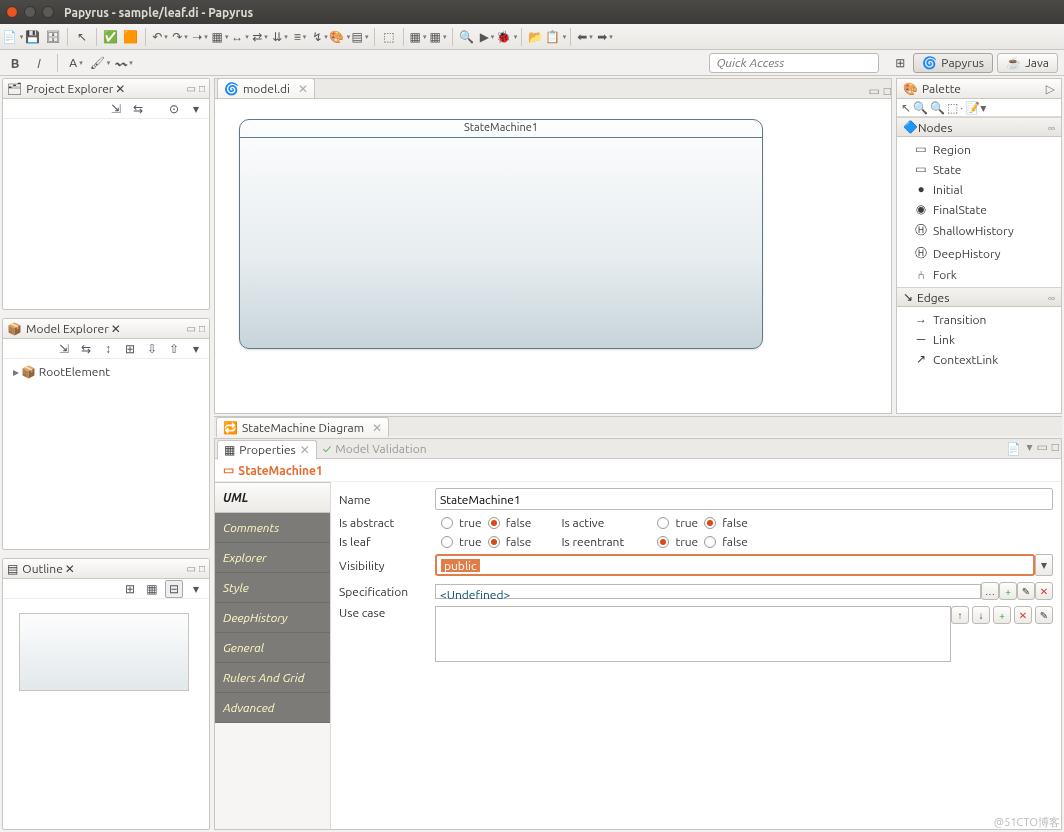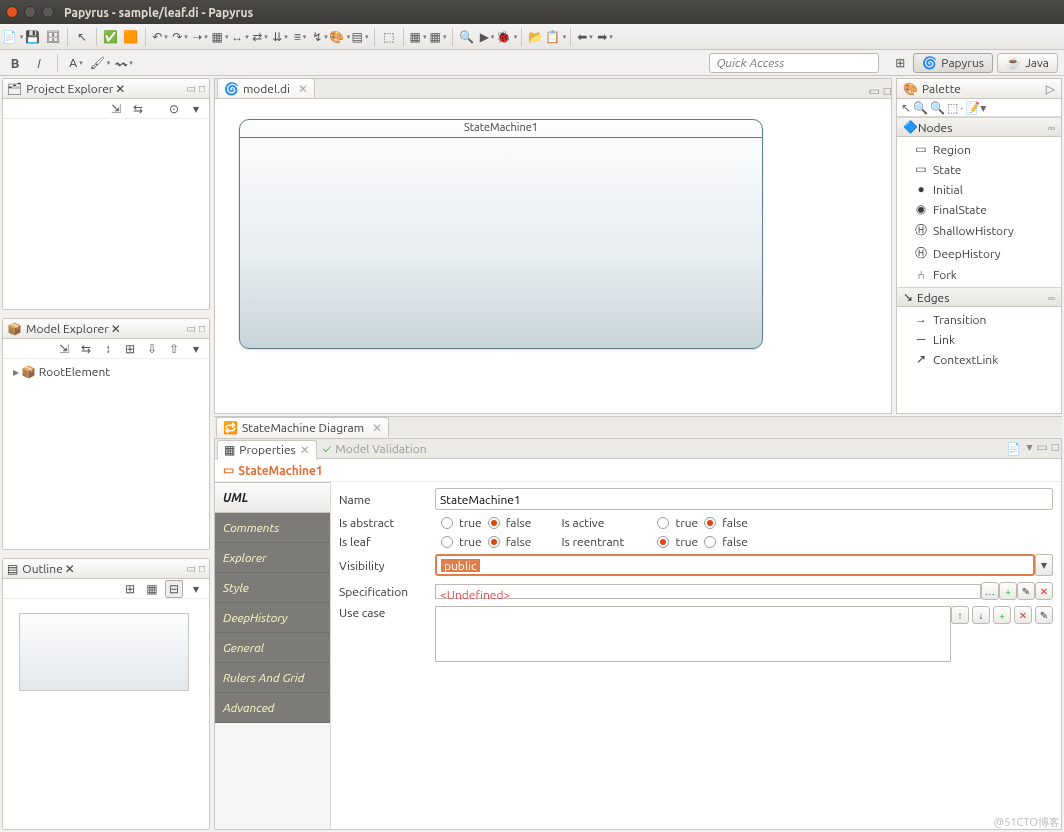--- a/index.html
+++ b/index.html
@@ -64,21 +64,21 @@
   .prop-form{flex:1; padding:6px 8px; overflow:auto;}
   .prow{display:flex; align-items:center; margin-bottom:6px; }
   .plabel{width:96px; color:#333;}
   .tinput{flex:1; height:22px; border:1px solid #bdb9b3; background:#fff; padding:2px 4px; border-radius:2px;}
   .radio-grp{display:flex; gap:6px; align-items:center;}
   .rad{width:12px;height:12px;border:1px solid #999;border-radius:50%;display:inline-flex;align-items:center;justify-content:center;}
   .rad.sel::after{content:"";width:6px;height:6px;background:#dd4814;border-radius:50%;}
   .vis-box{flex:1; height:22px; border:2px solid #e17d49; border-radius:3px; display:flex; align-items:center; padding:0 4px;}
   .vis-sel{padding:0 3px; background:#e17d49; color:#fff;}
   .dd-btn{width:18px;height:22px;border:1px solid #bdb9b3;background:linear-gradient(#fdfdfc,#eceae6);border-radius:2px;display:flex;align-items:center;justify-content:center;color:#555;}
-  .spec-box{flex:1; height:15px; border:1px solid #bdb9b3; padding:3px 4px; background:#fff; color:#ef4444;}
+  .spec-box{flex:1; height:15px; border:1px solid #bdb9b3; padding:3px 4px; background:#fff; color:#0c4a6e;}
   .icnbtn{width:18px;height:18px;border:1px solid #bdb9b3;border-radius:3px;background:linear-gradient(#fdfdfc,#eceae6);display:flex;align-items:center;justify-content:center;font-size:10px;}
   .usecase-box{flex:1; height:56px; border:1px solid #bdb9b3; background:#fff;}
   .outline-thumb{width:170px; height:78px; border:1px solid #c8c5bf; margin:10px; background:linear-gradient(#fdfdfd,#e2e8eb);}
   .two-col{display:flex; flex:1; gap:30px; align-items:center;}
   .min-ctrls{margin-left:auto; display:flex; gap:4px; color:#888; font-size:10px;}
   .watermark{position:fixed; right:4px; bottom:2px; color:#bbb; font-size:11px;}
 </style>
 </head>
 <body>
 

